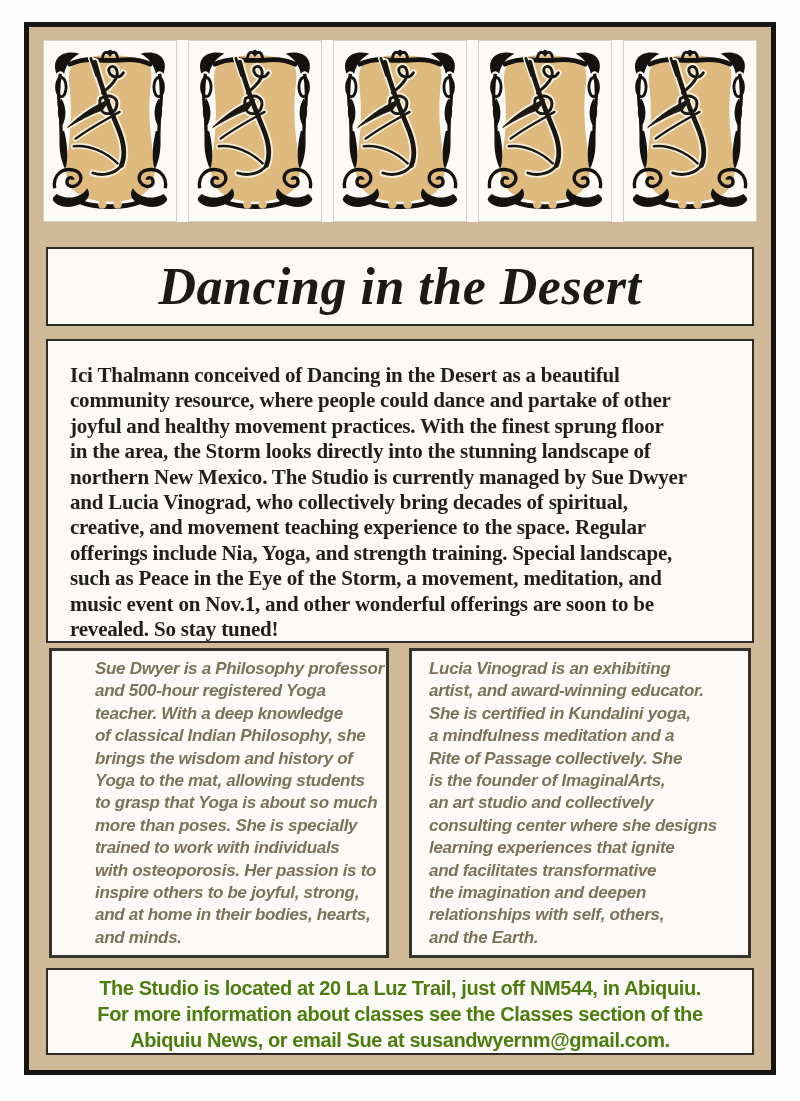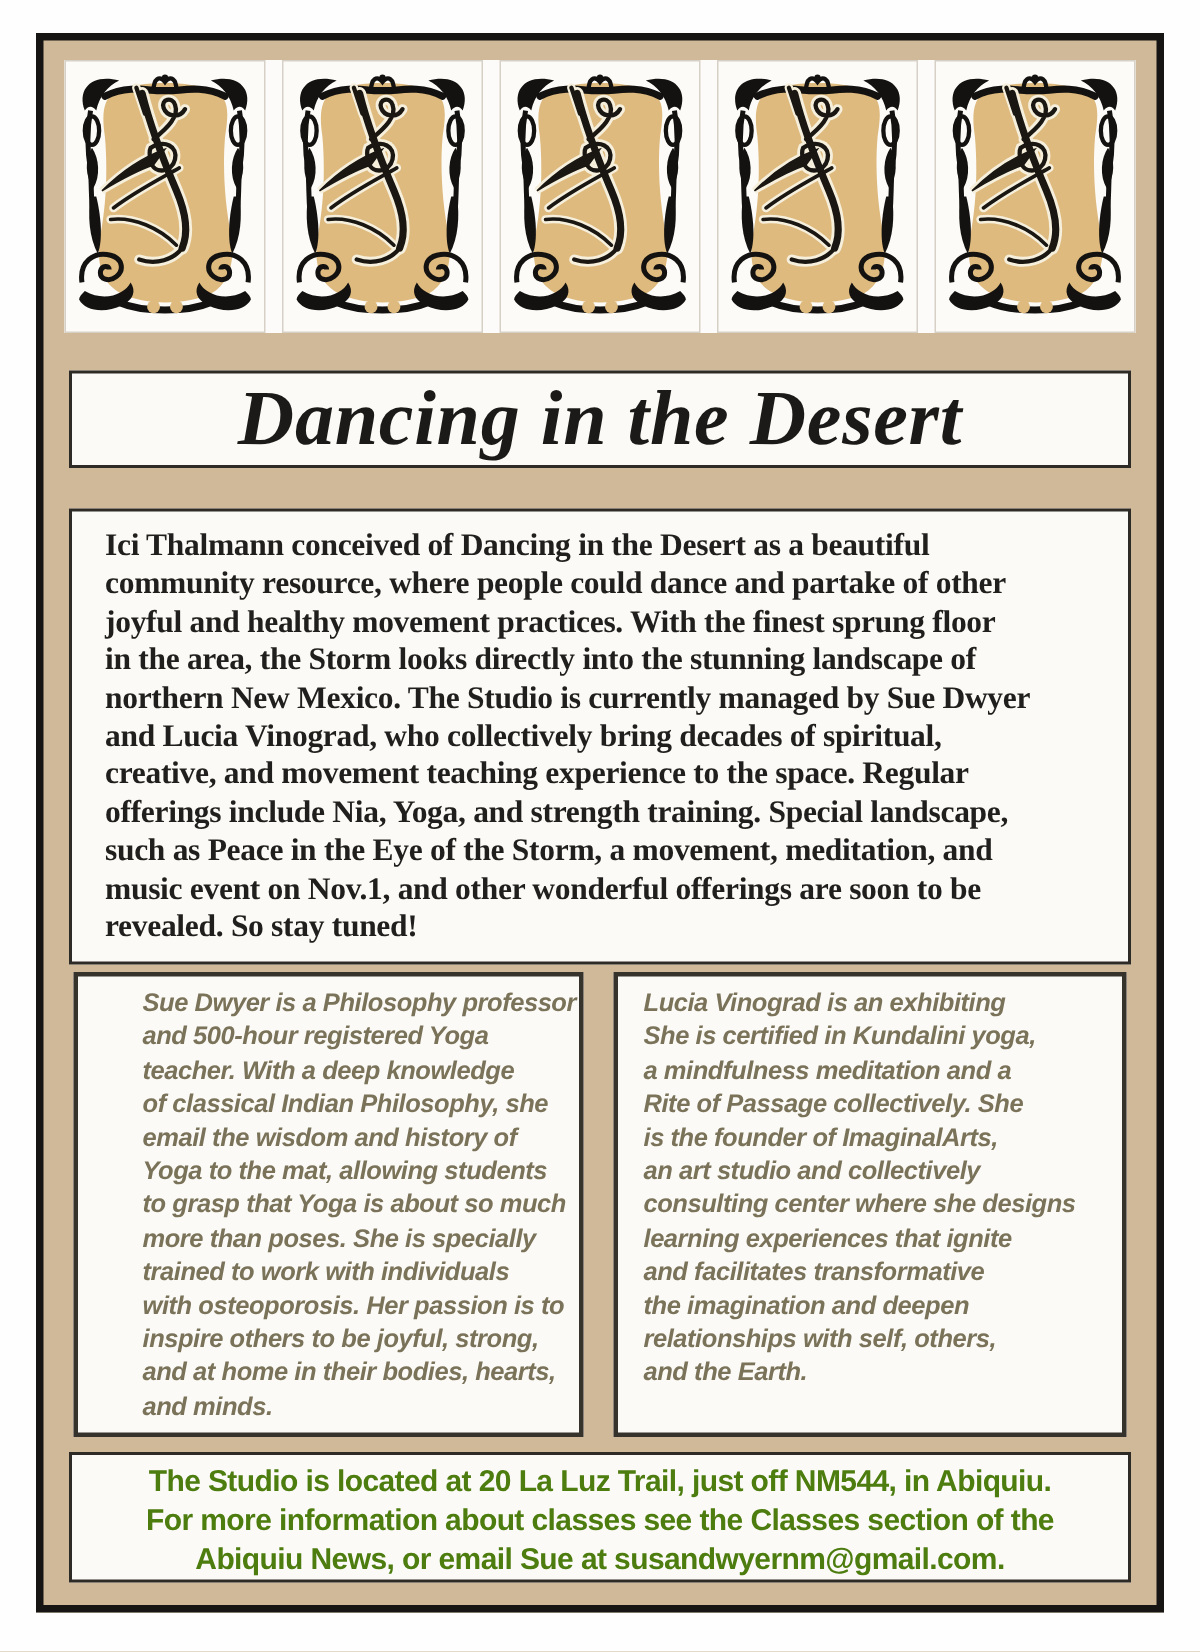--- a/index.html
+++ b/index.html
@@ -16,32 +16,32 @@
     position:absolute;left:14px;top:13px;width:714px;height:182px;
     background:#fcfbf9;display:flex;justify-content:space-between;align-items:stretch;
   }
   .tile{
     box-sizing:border-box;width:134px;height:182px;background:#fcfbf8;
     border:1px solid #d6d0c6;padding:3px;
   }
   .tile-svg{display:block;width:100%;height:100%;}
   
   .title-box{
-    position:absolute;left:17px;top:220px;width:708px;height:65px;
+    position:absolute;left:17px;top:220px;width:708px;height:79px;
     box-sizing:border-box;background:#fbfaf6;border:2px solid #2e2a25;
     display:flex;align-items:center;justify-content:center;
   }
   .page-title{
     margin:0;font-family:"Liberation Serif", serif;font-style:italic;font-weight:bold;
     font-size:52px;color:#1b1a18;letter-spacing:0.5px;white-space:nowrap;
   }
   .intro-box{
     position:absolute;left:17px;top:312px;width:708px;height:304px;
     box-sizing:border-box;background:#fbfaf6;border:2px solid #2e2a25;
-    padding:10px 20px 0 22px;overflow:hidden;
+    padding:22px 20px 0 22px;overflow:hidden;
   }
   .intro-line{
     font-family:"Liberation Serif", serif;font-weight:bold;font-size:21px;
     line-height:25.4px;letter-spacing:-0.2px;color:#211f1d;white-space:nowrap;
   }
   .bios{
     position:absolute;left:17px;top:621px;width:708px;height:310px;
     display:flex;justify-content:center;gap:20px;
   }
   .bio-box{
@@ -178,34 +178,35 @@
       </div>
   </div>
 
   <div class="bios">
     <div class="bio-box bio-left">
       <div>
           <div class="bio-line">Sue Dwyer is a Philosophy professor</div>
           <div class="bio-line">and 500-hour registered Yoga</div>
           <div class="bio-line">teacher. With a deep knowledge</div>
           <div class="bio-line">of classical Indian Philosophy, she</div>
-          <div class="bio-line">email the wisdom and history of</div>
+          <div class="bio-line">brings the wisdom and history of</div>
           <div class="bio-line">Yoga to the mat, allowing students</div>
           <div class="bio-line">to grasp that Yoga is about so much</div>
           <div class="bio-line">more than poses. She is specially</div>
           <div class="bio-line">trained to work with individuals</div>
           <div class="bio-line">with osteoporosis. Her passion is to</div>
           <div class="bio-line">inspire others to be joyful, strong,</div>
           <div class="bio-line">and at home in their bodies, hearts,</div>
           <div class="bio-line">and minds.</div>
         </div>
     </div>
     <div class="bio-box bio-right">
       <div>
           <div class="bio-line">Lucia Vinograd is an exhibiting</div>
+          <div class="bio-line">artist, and award-winning educator.</div>
           <div class="bio-line">She is certified in Kundalini yoga,</div>
           <div class="bio-line">a mindfulness meditation and a</div>
           <div class="bio-line">Rite of Passage collectively. She</div>
           <div class="bio-line">is the founder of ImaginalArts,</div>
           <div class="bio-line">an art studio and collectively</div>
           <div class="bio-line">consulting center where she designs</div>
           <div class="bio-line">learning experiences that ignite</div>
           <div class="bio-line">and facilitates transformative</div>
           <div class="bio-line">the imagination and deepen</div>
           <div class="bio-line">relationships with self, others,</div>

